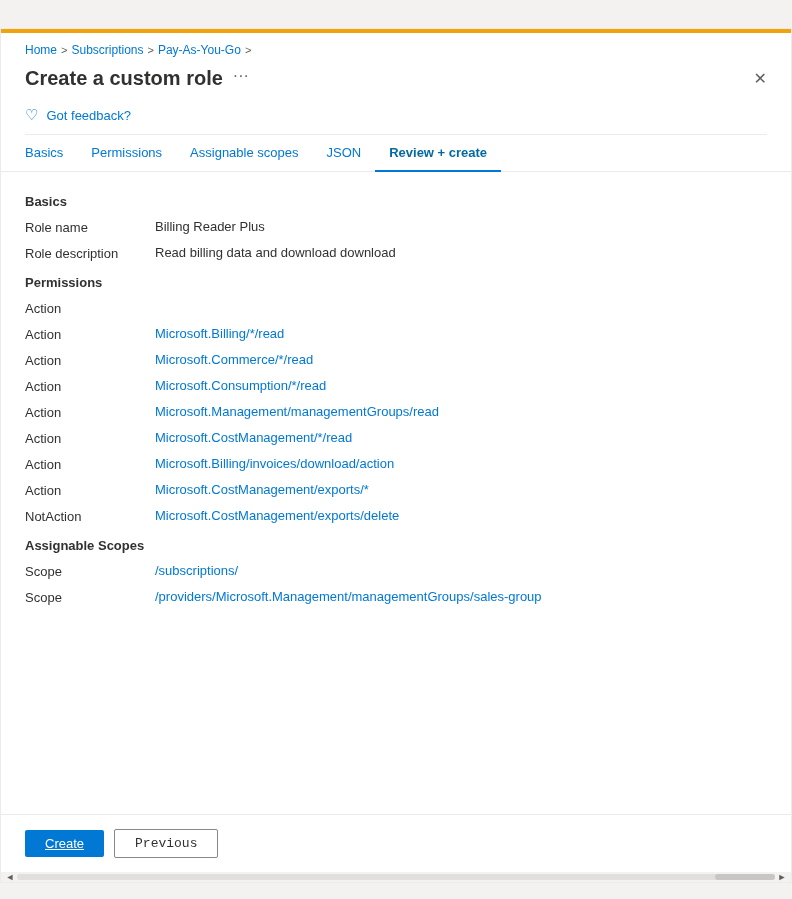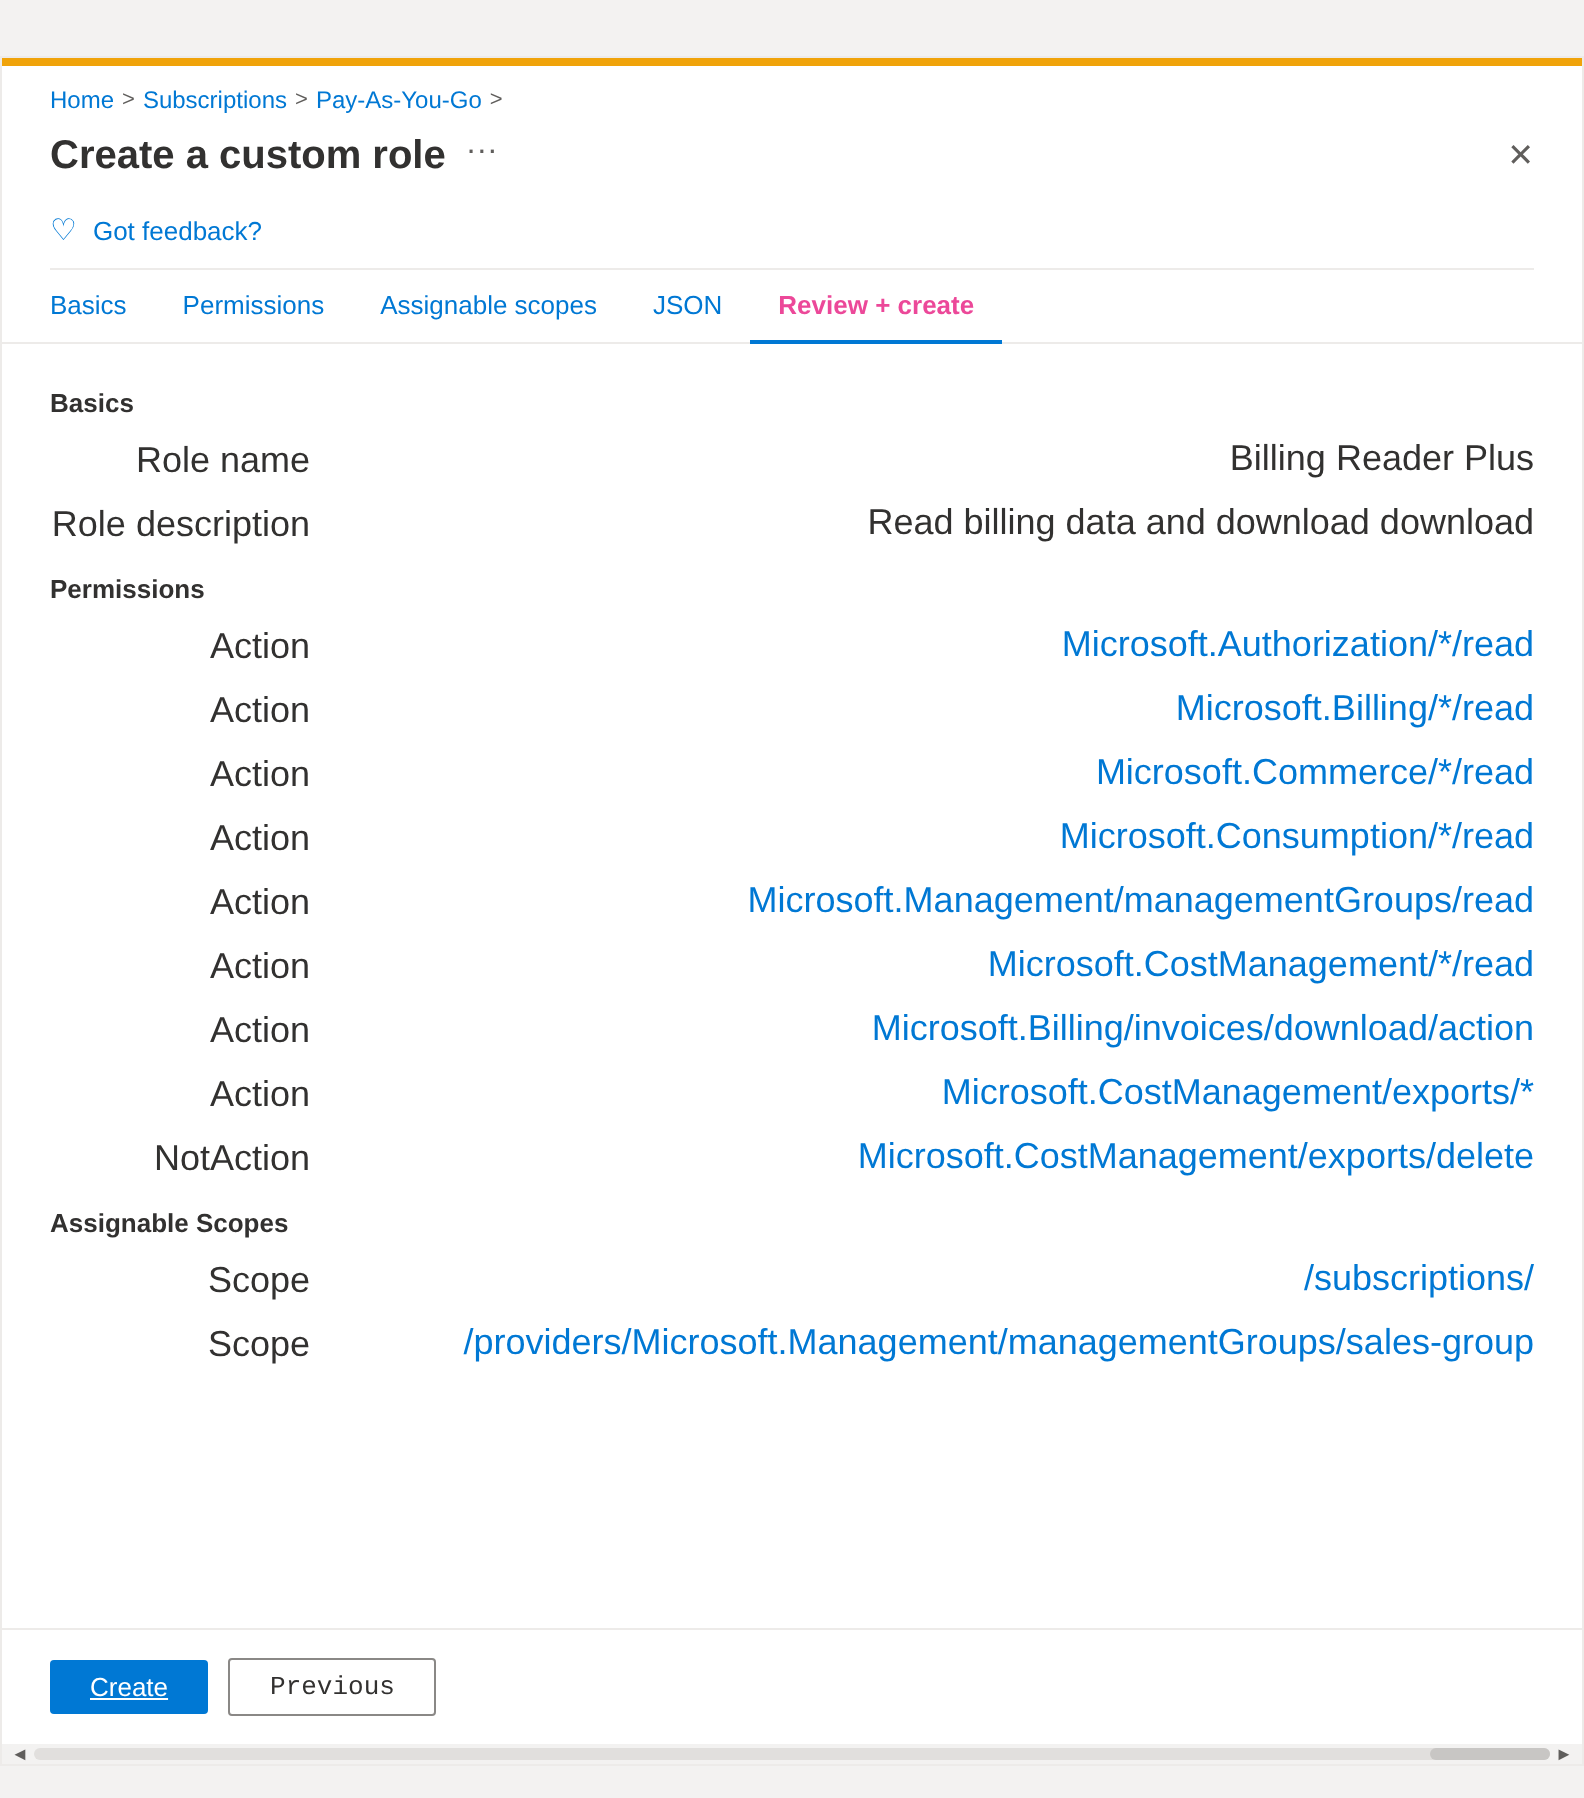--- a/index.html
+++ b/index.html
@@ -109,21 +109,21 @@
     .tab {
       padding: 10px 14px 10px 14px;
       font-size: 13px;
       color: #0078d4;
       cursor: pointer;
       border-bottom: 2px solid transparent;
       margin-bottom: -1px;
       white-space: nowrap;
     }
     .tab.active {
-      color: #ec4899;
+      color: #0369a1;
       border-bottom: 2px solid #0078d4;
       font-weight: 600;
     }
     .tab:first-child {
       padding-left: 0;
     }
     .content-area {
       flex: 1;
       overflow-y: auto;
       padding: 16px 24px;
@@ -132,22 +132,21 @@
       font-size: 13px;
       font-weight: 700;
       color: #323130;
       margin-bottom: 10px;
       margin-top: 6px;
     }
     .field-row {
       display: flex;
       align-items: flex-start;
       margin-bottom: 10px;
-      font-size: 18px;
-      text-align: right;
+      font-size: 13px;
     }
     .field-label {
       width: 130px;
       color: #323130;
       flex-shrink: 0;
       padding-top: 1px;
     }
     .field-value {
       color: #323130;
       flex: 1;
@@ -270,21 +269,20 @@
     </div>
     <div class="field-row">
       <span class="field-label">Role description</span>
       <span class="field-value">Read billing data and download download</span>
     </div>
 
     <div class="section-title section-gap">Permissions</div>
 
     <div class="field-row">
       <span class="field-label">Action</span>
-      <span class="field-value link">Microsoft.Authorization/*/read</span>
     </div>
     <div class="field-row">
       <span class="field-label">Action</span>
       <span class="field-value link">Microsoft.Billing/*/read</span>
     </div>
     <div class="field-row">
       <span class="field-label">Action</span>
       <span class="field-value link">Microsoft.Commerce/*/read</span>
     </div>
     <div class="field-row">

